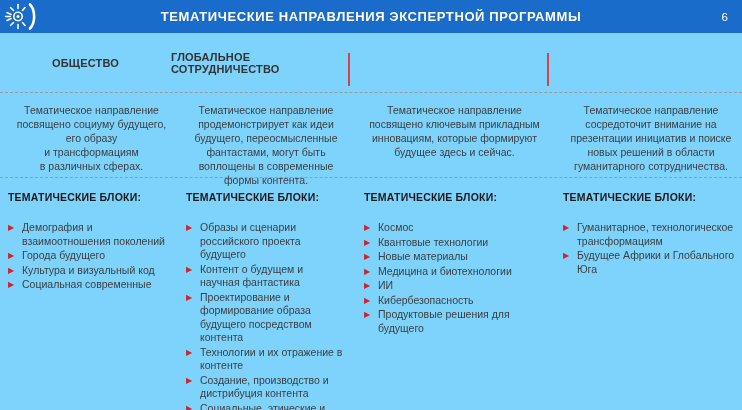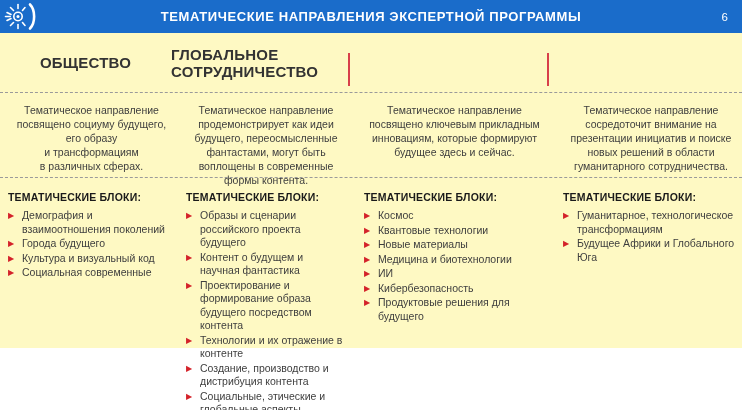--- a/index.html
+++ b/index.html
@@ -3,21 +3,21 @@
 <meta charset="utf-8">
 <style>
   * { margin: 0; padding: 0; box-sizing: border-box; }
   html, body { width: 742px; height: 410px; }
   body {
     font-family: "Liberation Sans", sans-serif;
     background: #ffffff;
     color: #3e3e3e;
     overflow: hidden;
   }
-  .slide { width: 742px; height: 348px; position: relative; background: #fef9c3; }
+  .slide { width: 742px; height: 410px; position: relative; background: #7dd3fc; }
 
   
   .header {
     height: 33px;
     background: #1a6cca;
     display: flex;
     align-items: center;
     position: relative;
   }
   .logo { position: absolute; left: 4px; top: 1px; width: 40px; height: 31px; }
@@ -48,21 +48,21 @@
 
   
   .titles-row {
     height: 60px;
     border-bottom: 1px dashed #9a9a9a;
     position: relative;
   }
   .title-cell {
     display: flex; align-items: center; justify-content: center;
     font-weight: bold;
-    font-size: 15px;
+    font-size: 11px;
     color: #333333;
     letter-spacing: 0.2px;
     text-transform: uppercase;
     padding-top: 0;
   }
   .v-divider {
     position: absolute;
     top: 20px;
     width: 2px;
     height: 33px;
@@ -88,21 +88,21 @@
 
   
   .blocks-row { padding-top: 13px; height: 231px; }
   .blocks-cell { padding-left: 15px; padding-right: 4px; }
   .blocks-cell.c1 { padding-left: 8px; }
   .blocks-label {
     font-weight: bold;
     font-size: 10.5px;
     color: #1a1a1a;
     letter-spacing: 0.2px;
-    margin-bottom: 6px;
+    margin-bottom: 18px;
     text-transform: uppercase;
   }
   ul.blocks-list { list-style: none; }
   ul.blocks-list li {
     display: flex;
     align-items: flex-start;
     font-size: 10.5px;
     line-height: 13.5px;
     color: #3e3e3e;
     margin-bottom: 1px;

